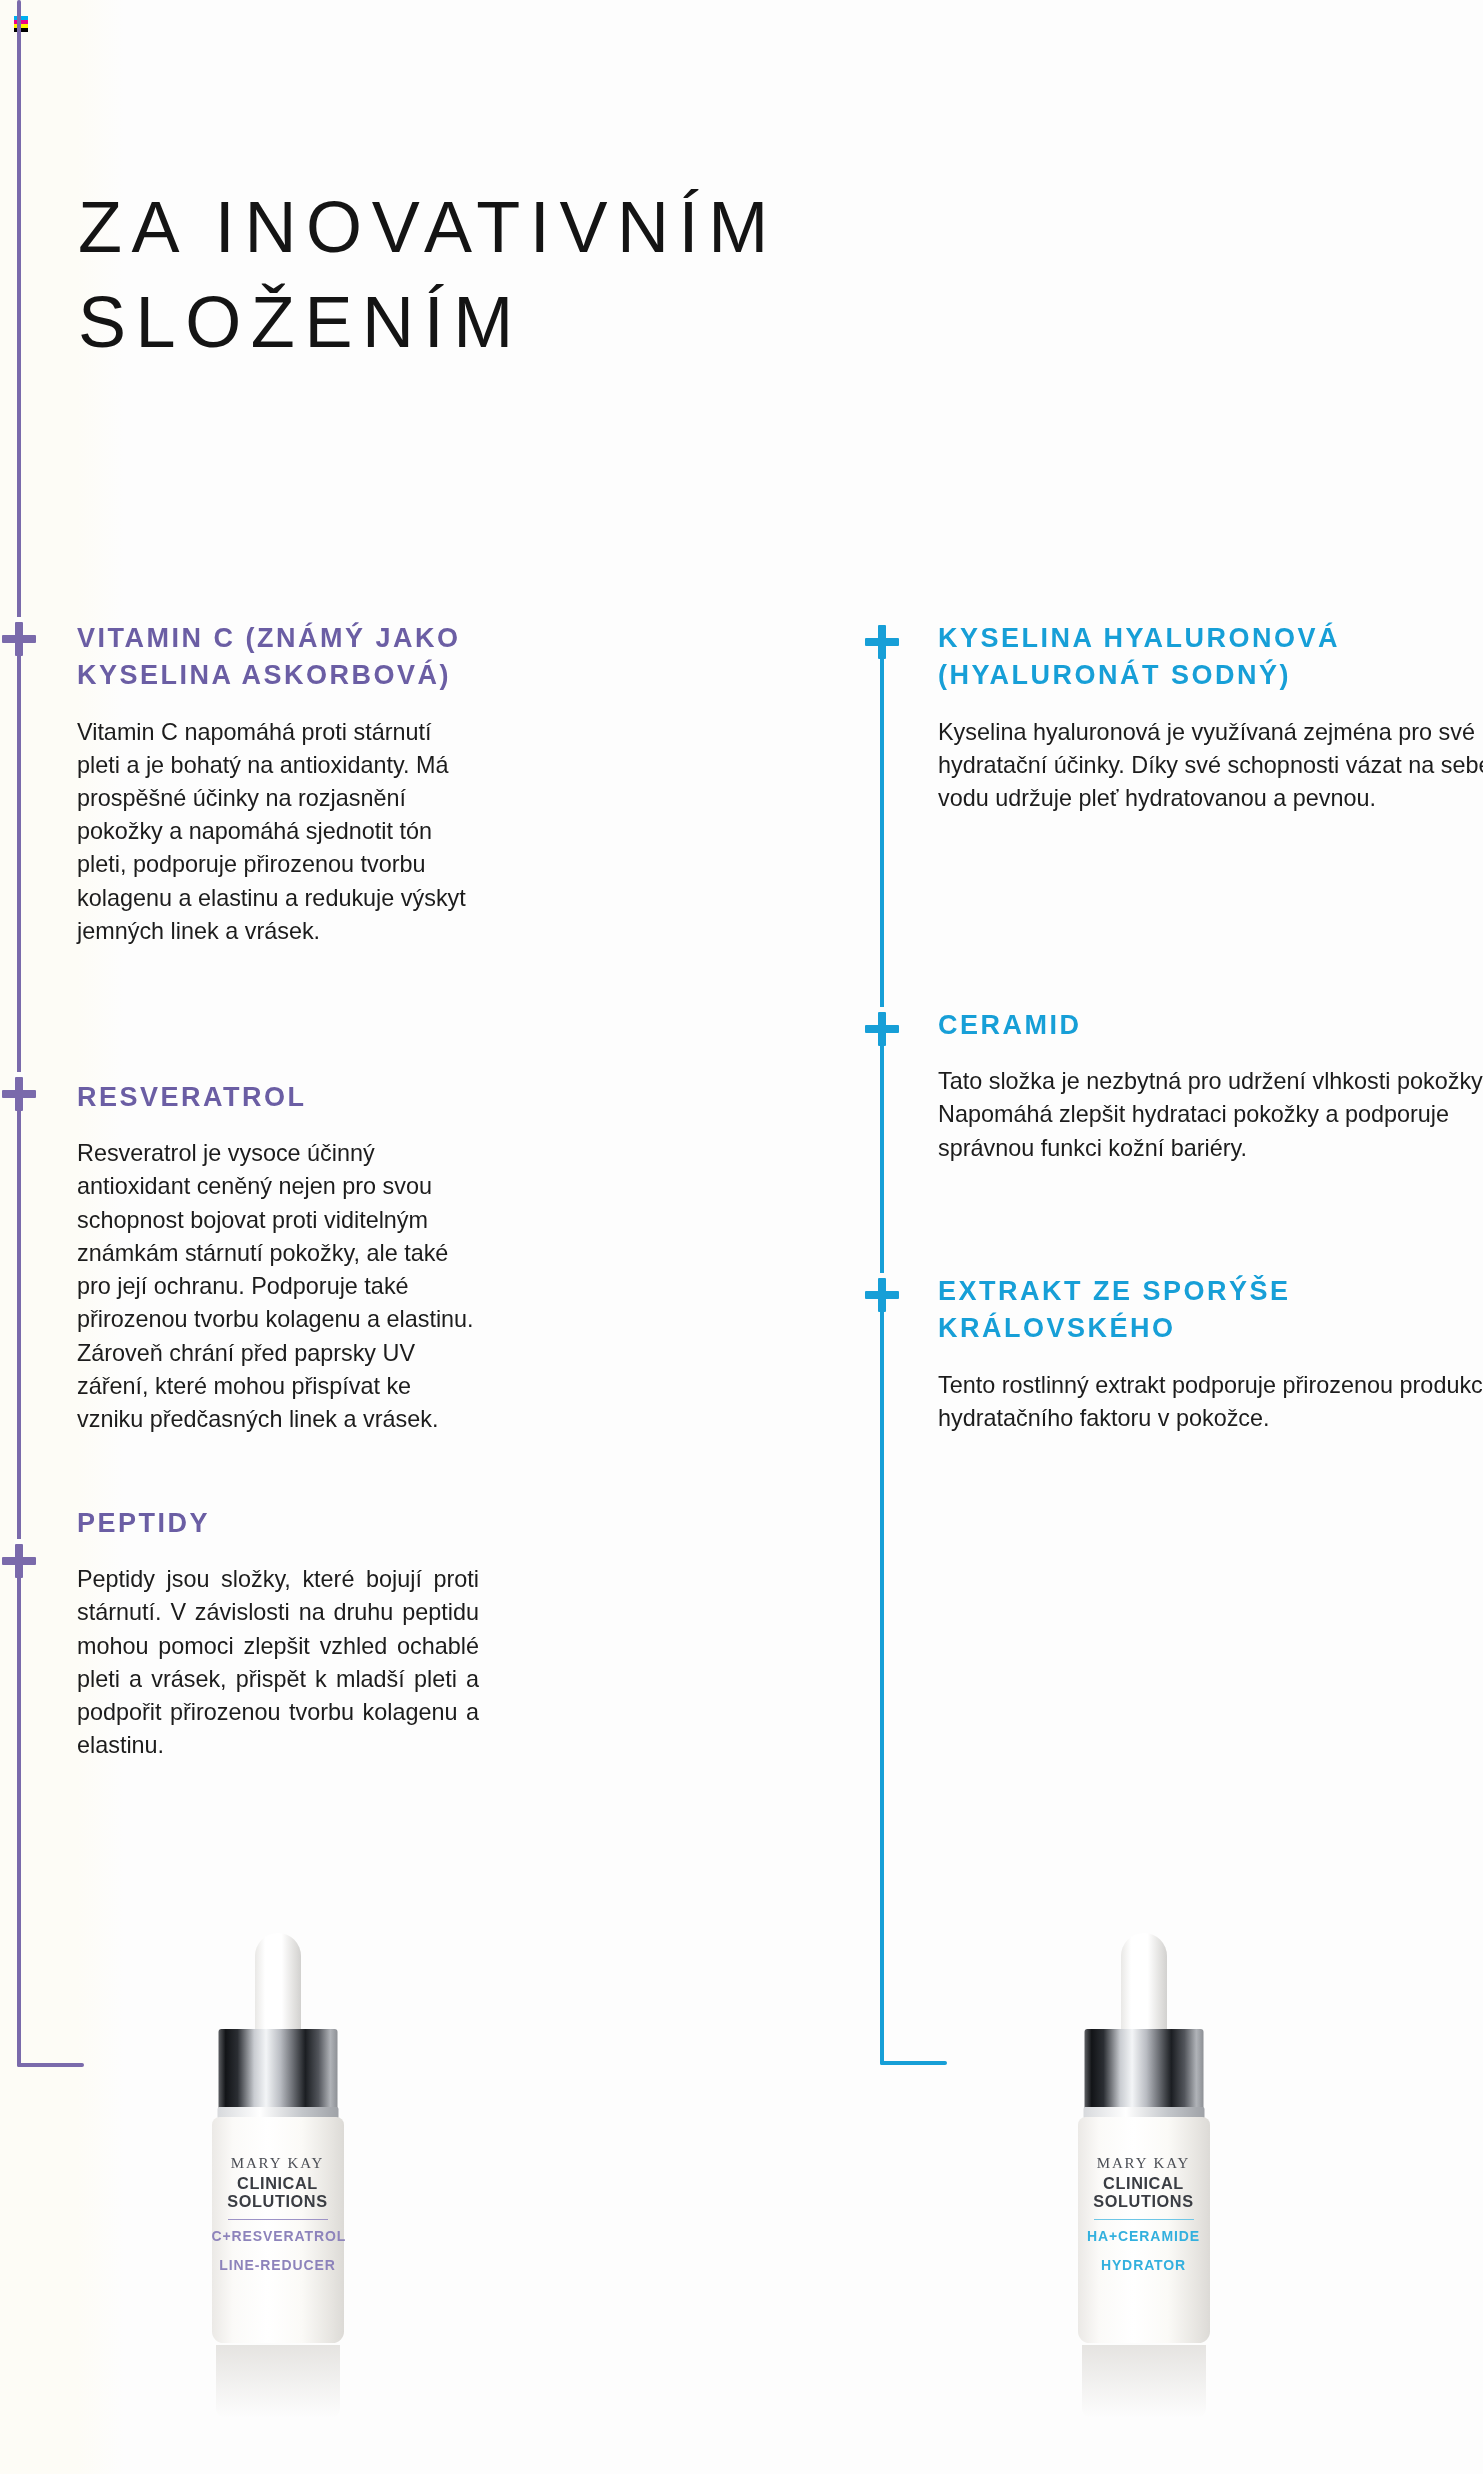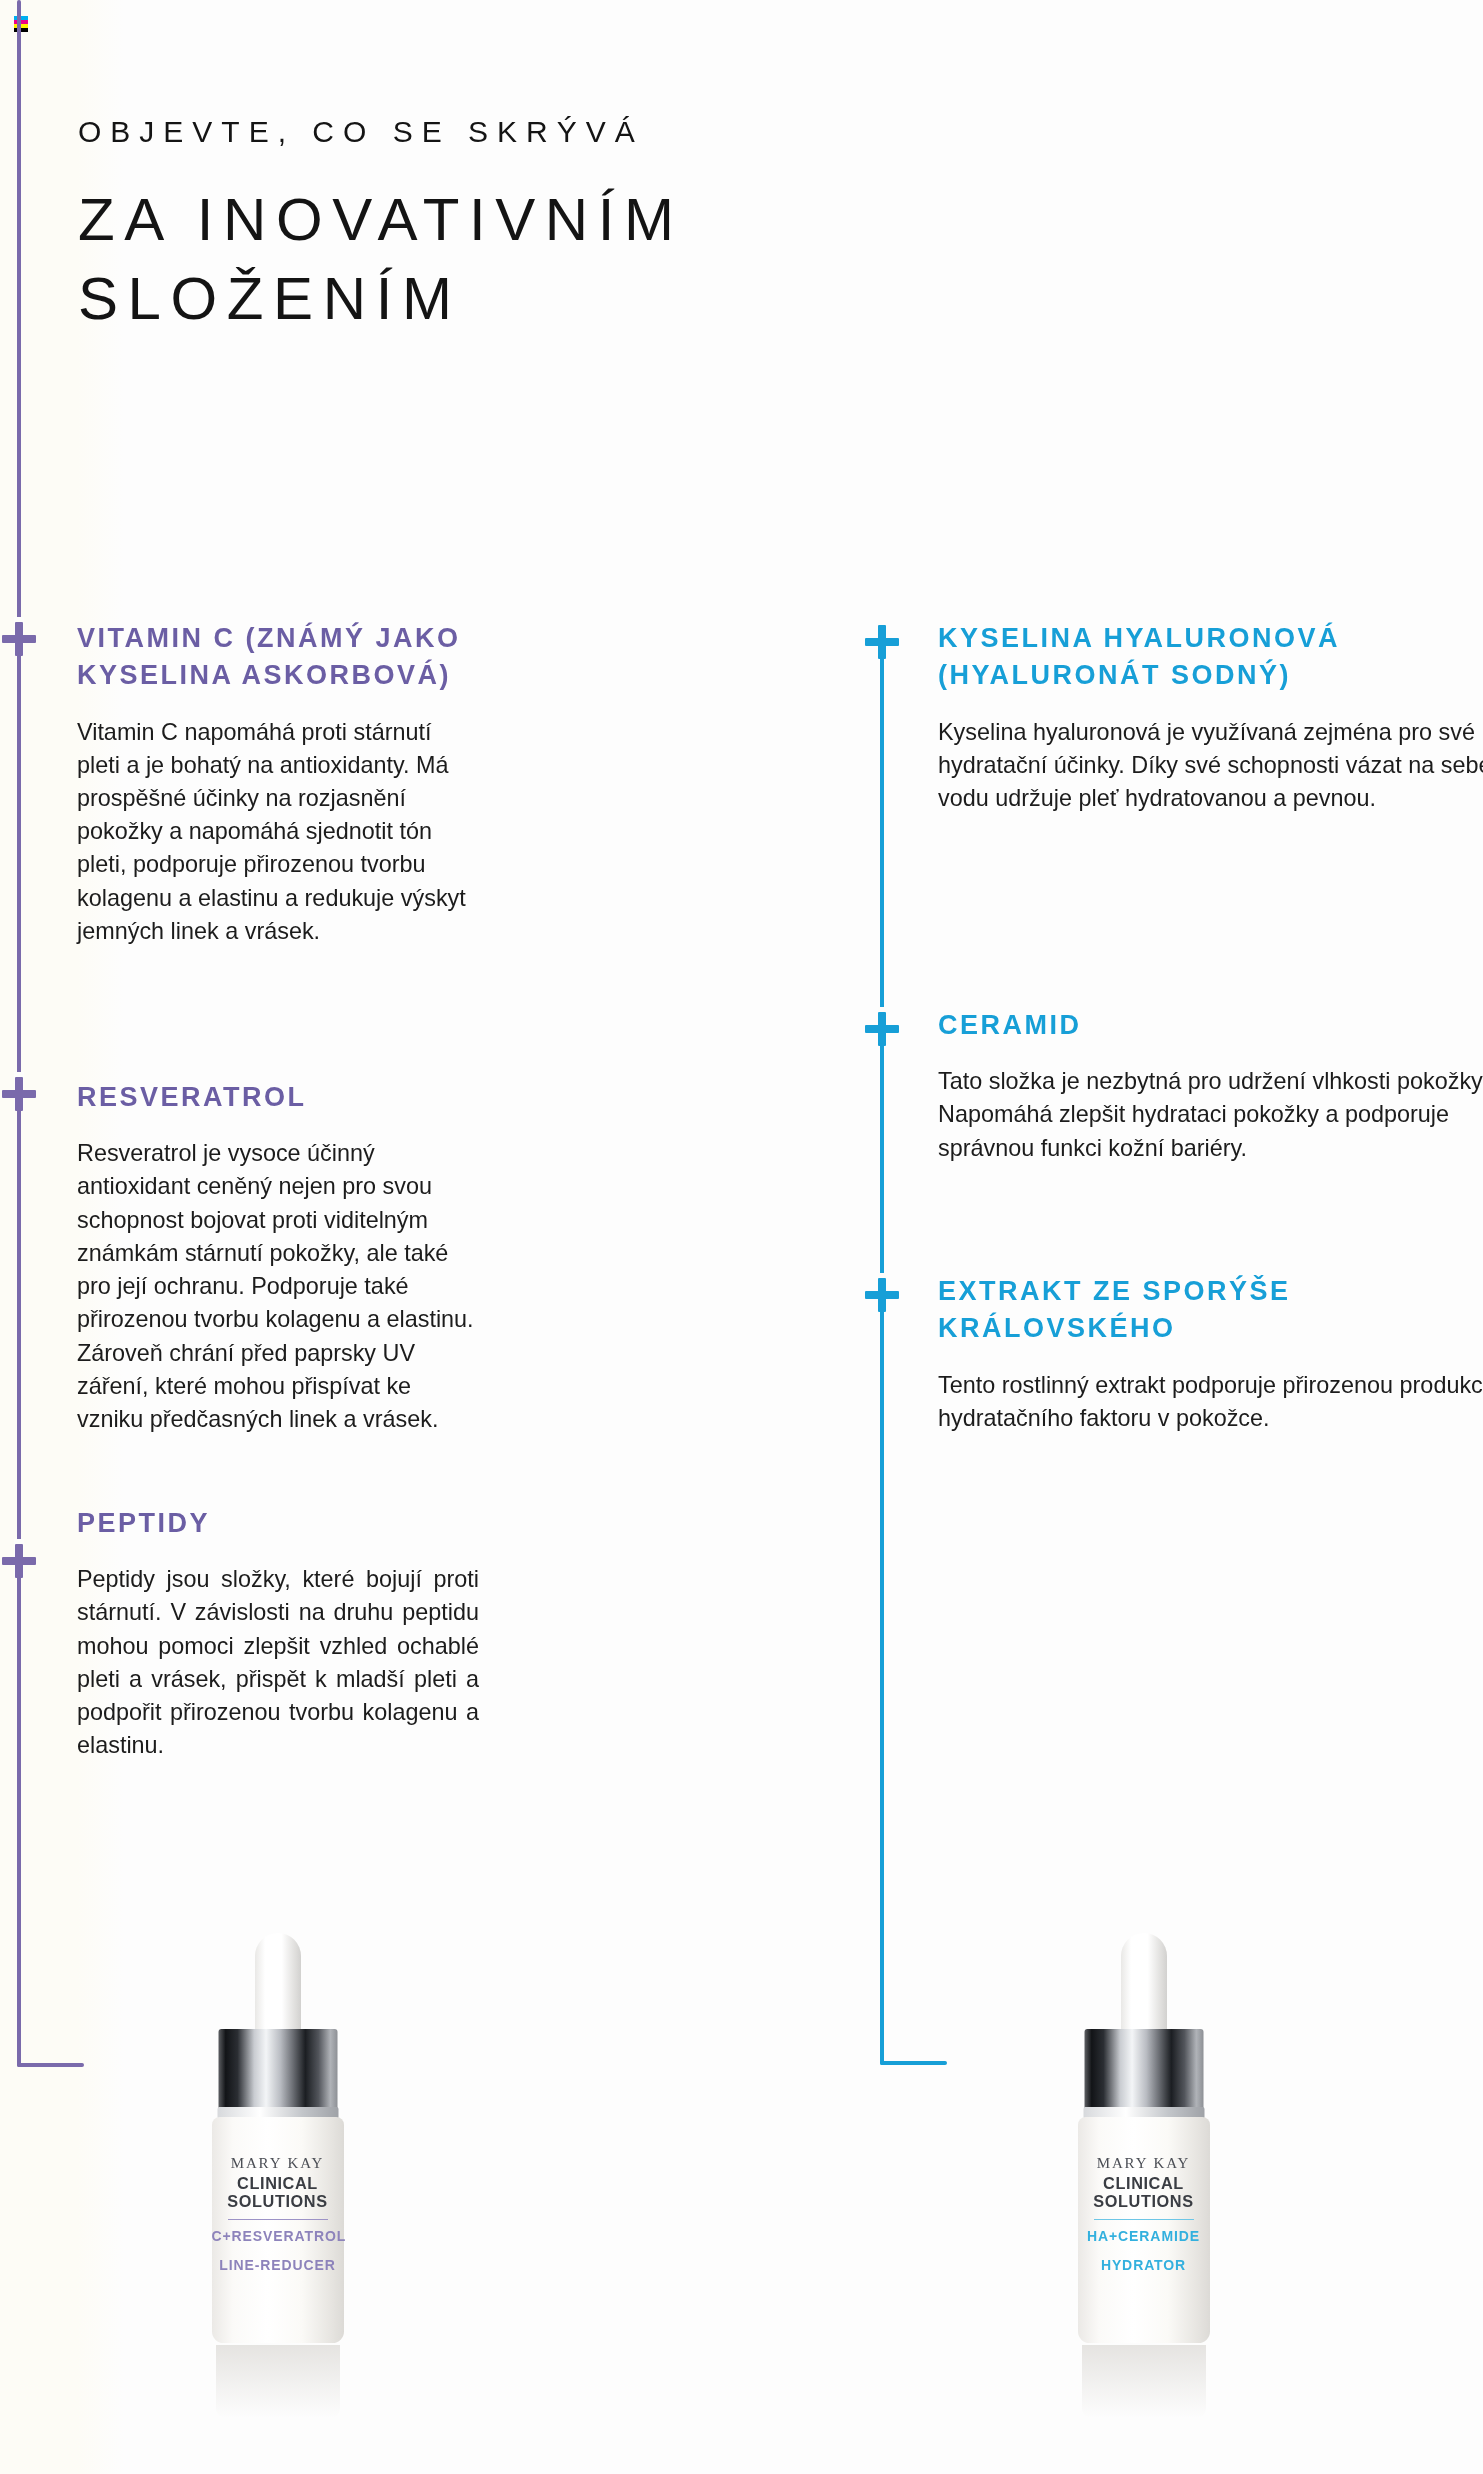--- a/index.html
+++ b/index.html
@@ -92,21 +92,21 @@
     font-weight: 500;
     letter-spacing: 9px;
     color: #141414;
     white-space: nowrap;
   }
 
   .headline {
     position: absolute;
     left: 78px;
     top: 180px;
-    font-size: 60px;
+    font-size: 72px;
     font-weight: 400;
     letter-spacing: 9.6px;
     line-height: 1.32;
     color: #141414;
     width: 1148px;
   }
 
   .section {
     position: absolute;
   }
@@ -242,21 +242,20 @@
     <i></i>
     <i></i>
     <i></i>
   </div>
 
   <div class="rail rail-left"></div>
   <div class="rail rail-center"></div>
   <div class="rail-foot foot-left"></div>
   <div class="rail-foot foot-center"></div>
 
-  <div class="eyebrow">OBJEVTE, CO SE SKRÝVÁ</div>
   <div class="headline">
     <div>ZA INOVATIVNÍM</div>
     <div>SLOŽENÍM</div>
   </div>
 
   <div class="rail-gap" style="left:14.4px; top:617px;"></div>
   <div class="plus purple" style="left:1.9px; top:622px;"></div>
   <div class="section" style="left:77px; top:620px; width:402px;">
     <div class="sec-title purple">VITAMIN C (ZNÁMÝ JAKO KYSELINA ASKORBOVÁ)</div>
     <div class="sec-body">Vitamin C napomáhá proti stárnutí pleti a je bohatý na antioxidanty. Má prospěšné účinky na rozjasnění pokožky a napomáhá sjednotit tón pleti, podporuje přirozenou tvorbu kolagenu a elastinu a redukuje výskyt jemných linek a vrásek.</div>

